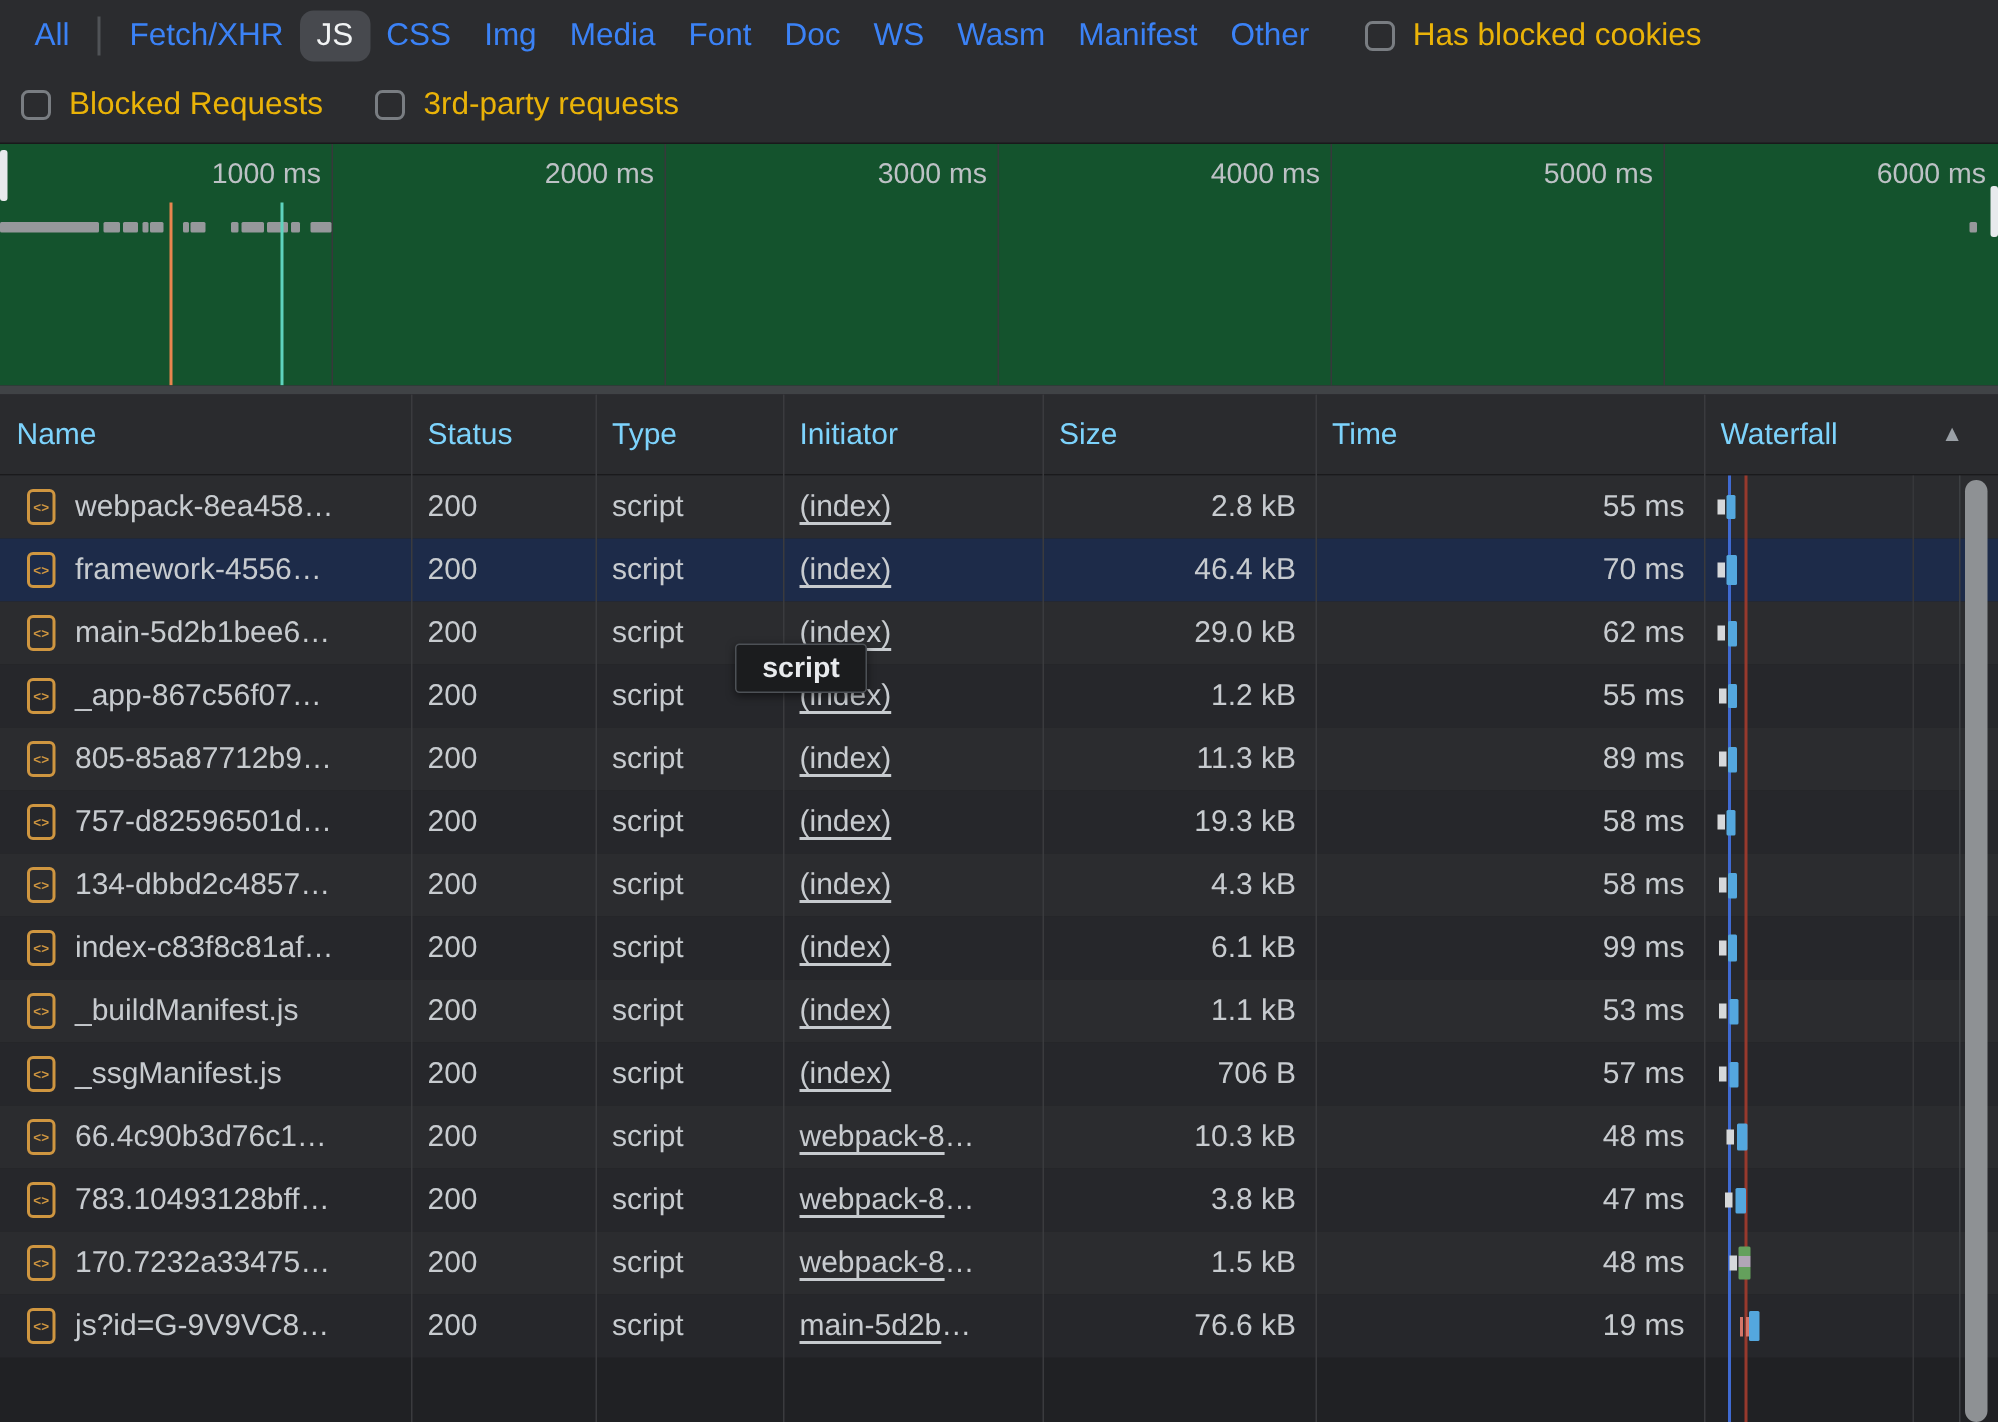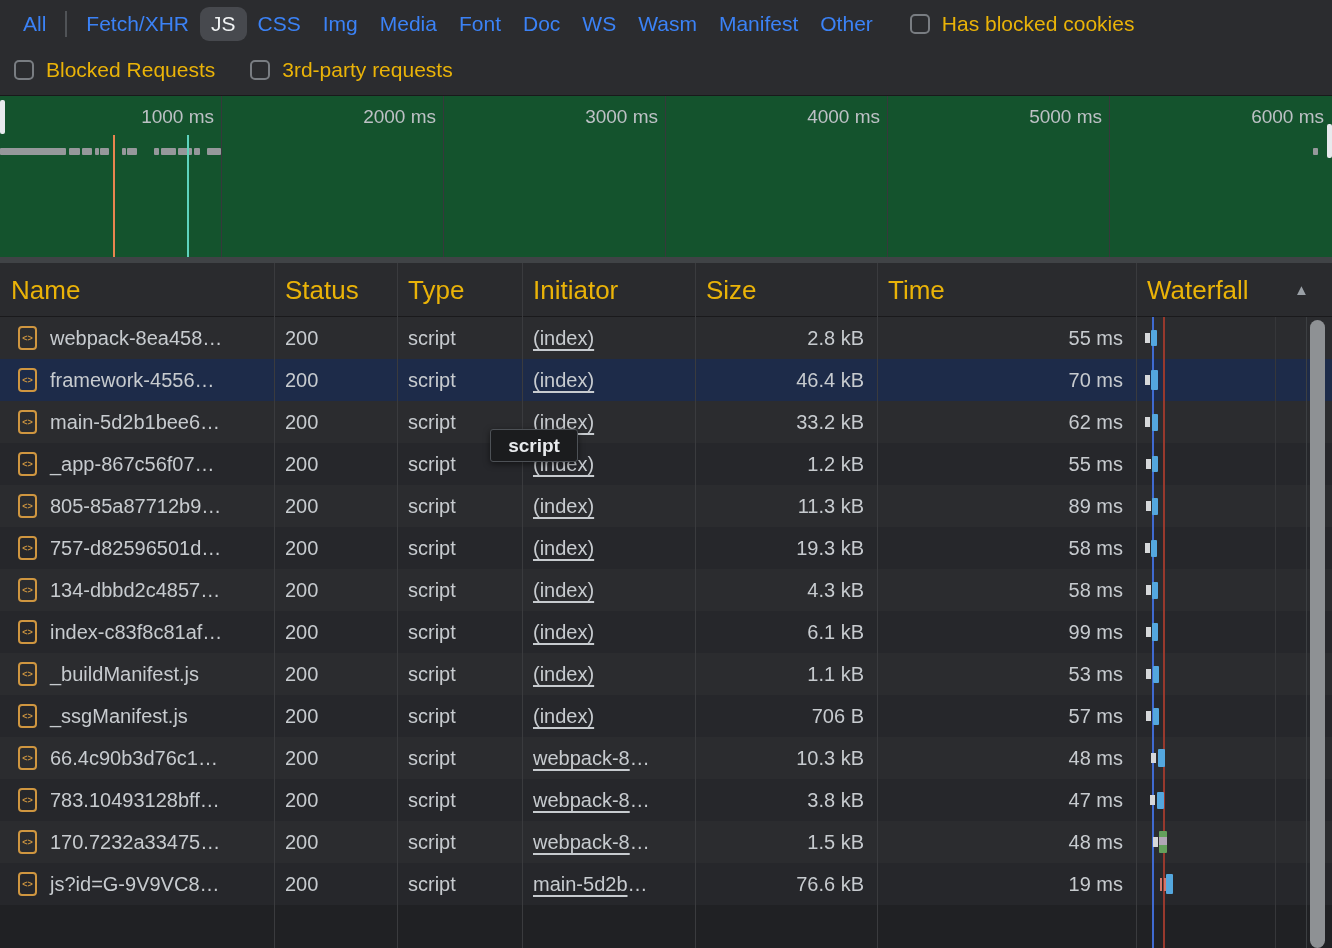--- a/index.html
+++ b/index.html
@@ -18,21 +18,21 @@
   .overview{position:absolute;left:0;top:96px;width:1332px;height:161px;background:#14532d;overflow:hidden;}
   .ov-grid{position:absolute;top:0;width:1px;height:161px;background:#37383b;}
   .ov-label{position:absolute;top:10px;font-size:19px;color:#bdc1c5;text-align:right;}
   .ov-dash{position:absolute;top:52px;height:7px;background:#96989b;border-radius:1px;}
   .ov-marker{position:absolute;top:39px;height:122px;width:2px;}
   .grip{position:absolute;width:5px;background:#e8eaed;border-radius:2px;}
   
   .splitter{position:absolute;left:0;top:257px;width:1332px;height:6px;background:#404346;}
   
   .thead{position:absolute;left:0;top:263px;width:1332px;height:54px;background:#2a2b2e;box-sizing:border-box;border-bottom:1px solid #1a1a1c;}
-  .th{position:absolute;top:0;height:54px;line-height:54px;font-size:26px;color:#eab308;padding-left:11px;box-sizing:border-box;white-space:nowrap;}
+  .th{position:absolute;top:0;height:54px;line-height:54px;font-size:20px;color:#7dd3fc;padding-left:11px;box-sizing:border-box;white-space:nowrap;}
   .sort-arrow{position:absolute;top:0;height:54px;line-height:54px;font-size:15px;color:#9aa0a6;}
   
   .col-div{position:absolute;top:263px;height:685px;width:1px;background:#3a3b3e;z-index:3;}
   
   .tbody{position:absolute;left:0;top:317px;width:1332px;height:631px;background:#202124;}
   .row{position:absolute;left:0;width:1332px;height:42px;}
   .row.odd{background:#2b2c2f;}
   .row.even{background:#26272b;}
   .row.selected{background:#1d2b49;}
   .cell{position:absolute;top:0;height:42px;line-height:42px;font-size:20px;color:#c7cbcf;white-space:nowrap;overflow:hidden;box-sizing:border-box;}
@@ -176,21 +176,21 @@
     <div class="row odd" style="top: 84px;">
       <div class="cell name-cell" style="left: 0px; width: 274px;">
         <div class="script-icon">
           <span>&lt;&gt;</span>
         </div>
         <span>main-5d2b1bee6…</span>
       </div>
       <div class="cell left" style="left: 274px; width: 123px;">200</div>
       <div class="cell left" style="left: 397px; width: 125px;">script</div>
       <div class="cell left" style="left: 522px; width: 173px;"><span class="init-link">(index)</span><span></span></div>
-      <div class="cell right" style="left: 695px; width: 182px;">33.2 kB</div>
+      <div class="cell right" style="left: 695px; width: 182px;">29.0 kB</div>
       <div class="cell right" style="left: 877px; width: 259px;">62 ms</div>
       <div class="wf">
         <div class="wf-tick" style="left: 9px;"></div>
         <div class="wf-bar blue" style="left: 16px; width: 6px; height: 17px; top: 12.5px;"></div>
       </div>
     </div>
     <div class="row even" style="top: 126px;">
       <div class="cell name-cell" style="left: 0px; width: 274px;">
         <div class="script-icon">
           <span>&lt;&gt;</span>

